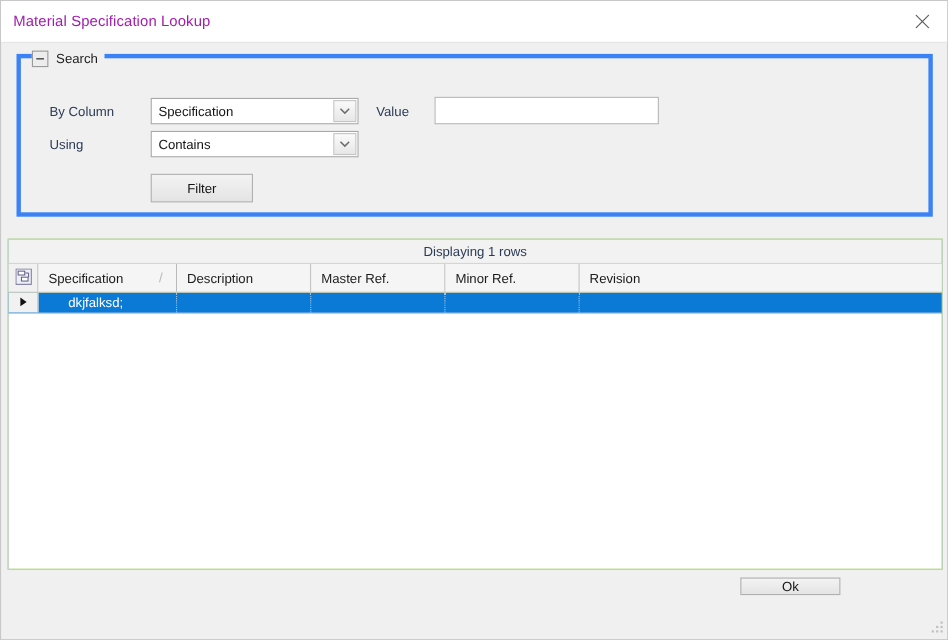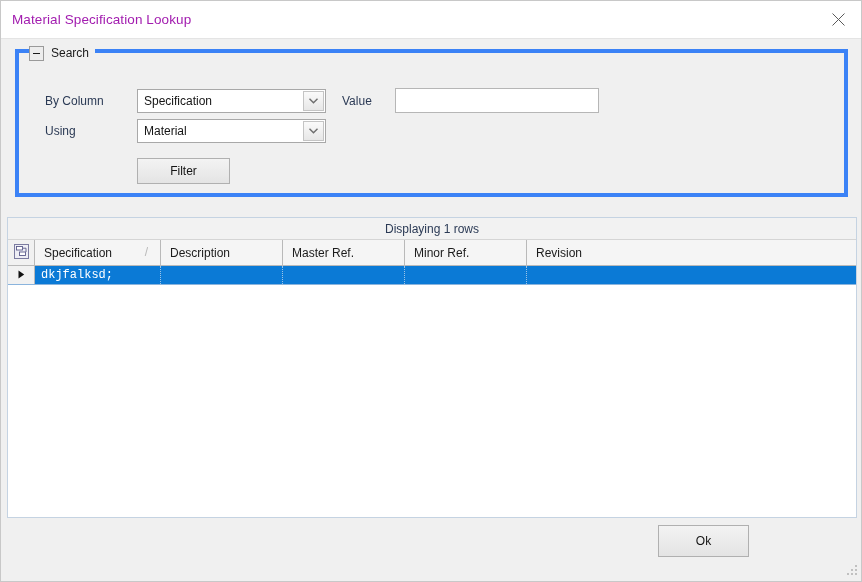--- a/index.html
+++ b/index.html
@@ -269,37 +269,36 @@
     box-sizing: border-box;
     border-right: 1px dotted #9ec4e6;
     display: flex;
     align-items: center;
     overflow: hidden;
   }
   .row-cell:last-child { border-right: none; }
   .row-text {
     font-size: 12px;
     color: #ffffff;
-    padding-left: 6px;
-    white-space: nowrap;
-    font-family: Liberation Mono, monospace;
+    padding-left: 27px;
+    white-space: nowrap;
   }
 
   .grid-body {
     background: #ffffff;
     height: 232px;
   }
 
   
   .btn-ok {
     position: absolute;
-    left: 657px;
+    left: 672px;
     top: 524px;
     width: 91px;
-    height: 32px;
+    height: 16px;
   }
   .btn-cancel {
     position: absolute;
     left: 757px;
     top: 524px;
     width: 91px;
     height: 26px;
   }
 
   .grip {
@@ -349,21 +348,21 @@
     <div class="combo combo-1">
       <span class="combo-text">Specification</span>
       <span class="combo-arrow">
         <svg width="9" height="6" viewBox="0 0 9 6">
             <path d="M0.5 0.8 L4.5 4.8 L8.5 0.8" fill="none" stroke="#6d6d6d" stroke-width="1.4"></path>
           </svg>
       </span>
     </div>
 
     <div class="combo combo-2">
-      <span class="combo-text">Material</span>
+      <span class="combo-text">Contains</span>
       <span class="combo-arrow">
         <svg width="9" height="6" viewBox="0 0 9 6">
             <path d="M0.5 0.8 L4.5 4.8 L8.5 0.8" fill="none" stroke="#6d6d6d" stroke-width="1.4"></path>
           </svg>
       </span>
     </div>
 
     <input class="value-input" type="text" value="" style="">
 
     <button class="btn btn-filter">Filter</button>

